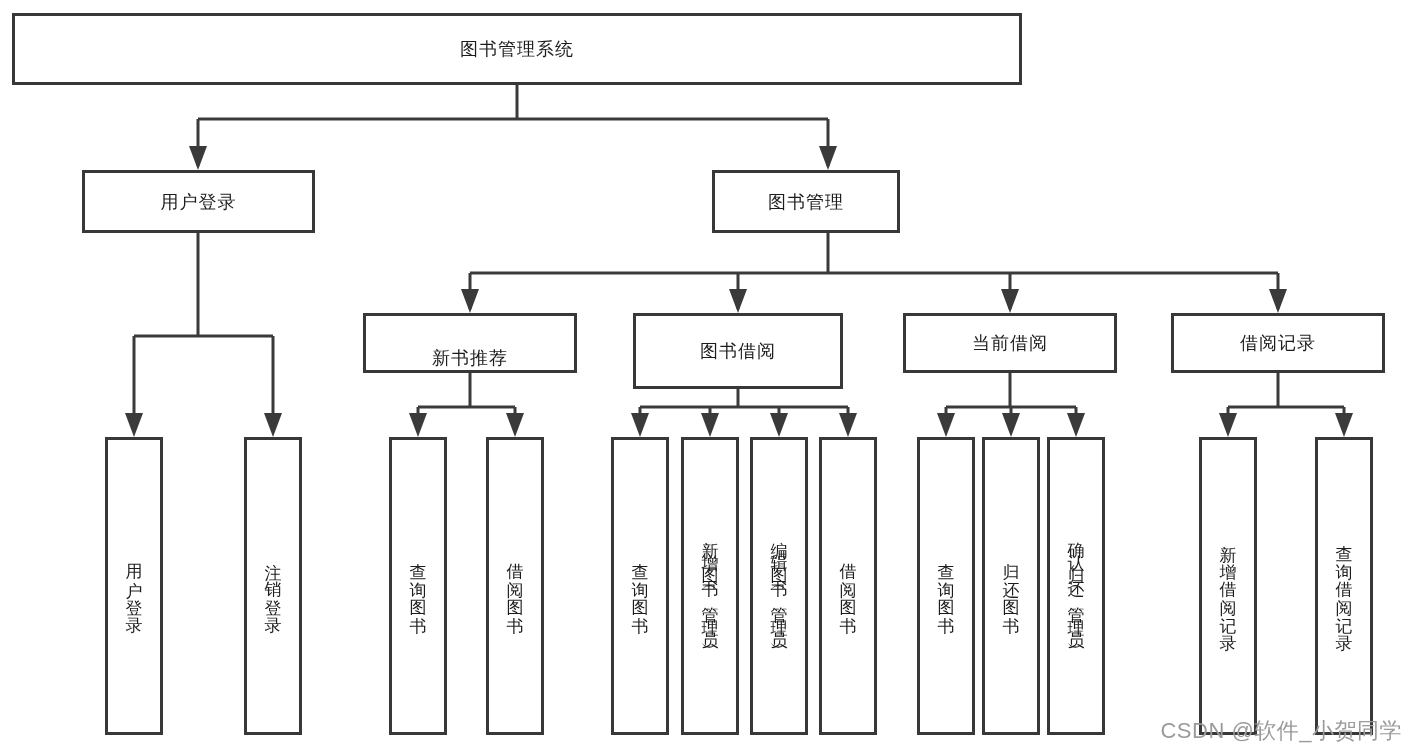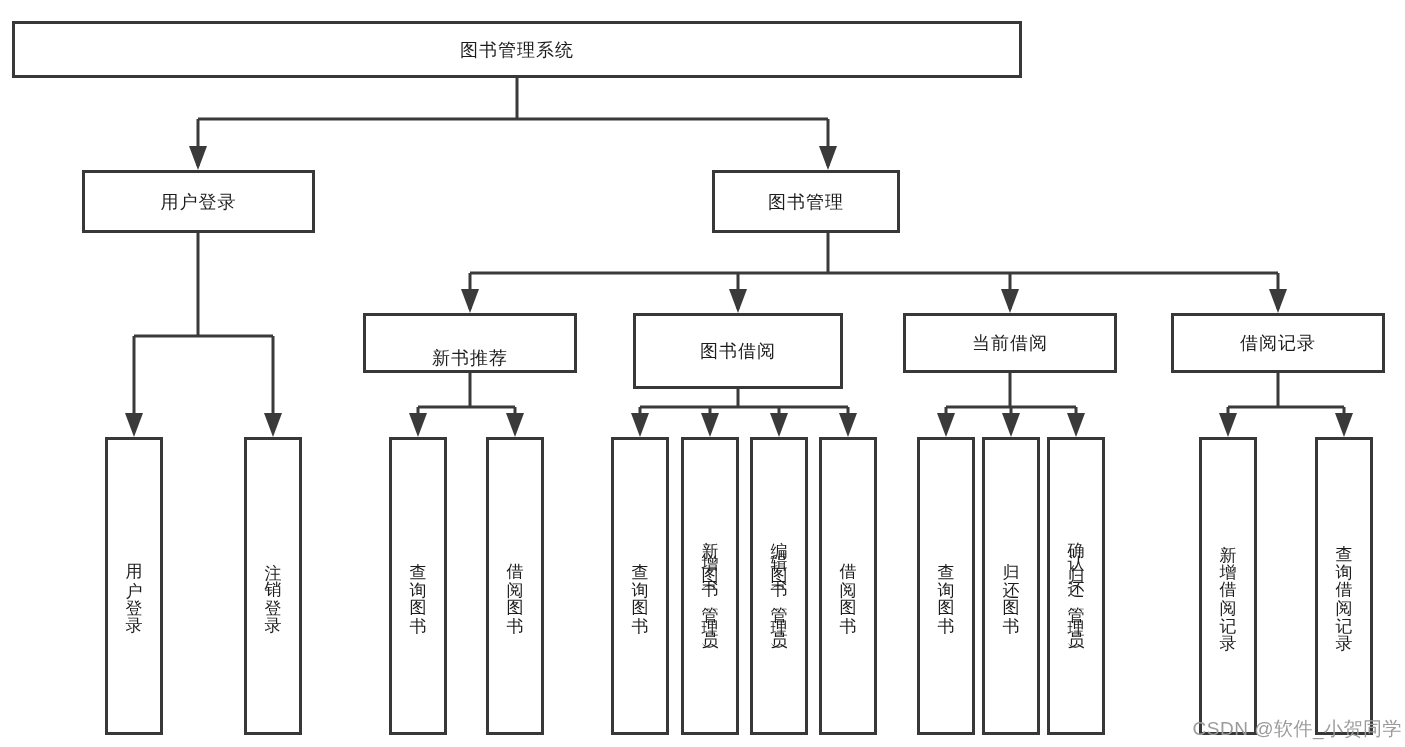--- a/index.html
+++ b/index.html
@@ -33,21 +33,21 @@
     line-height: 1;
     text-indent: 0;
   }
   .leaf.mid .vtext { letter-spacing: 18px; }
   .leaf.tight .vtext { letter-spacing: 13px; }
   .watermark {
     position: absolute;
     right: 3px;
     top: 716px;
     z-index: 3;
-    font-size: 19px;
+    font-size: 22px;
     color: #9b9b9b;
     letter-spacing: 0.5px;
     white-space: nowrap;
   }
 </style>
 </head>
 <body>
 
 <div id="stage">
 
@@ -84,21 +84,21 @@
       <polygon points="770,413 788,413 779,437"></polygon>
       <polygon points="839,413 857,413 848,437"></polygon>
       <polygon points="937,413 955,413 946,437"></polygon>
       <polygon points="1002,413 1020,413 1011,437"></polygon>
       <polygon points="1067,413 1085,413 1076,437"></polygon>
       <polygon points="1219,413 1237,413 1228,437"></polygon>
       <polygon points="1335,413 1353,413 1344,437"></polygon>
     </g>
   </svg>
 
-  <div class="node h-label" style="left:12px; top:13px; width:1010px; height:57px;margin-top:8px;">
+  <div class="node h-label" style="left:12px; top:13px; width:1010px; height:72px;">
     <span>图书管理系统</span>
   </div>
 
   <div class="node h-label" style="left:82px; top:170px; width:233px; height:63px;">
     <span>用户登录</span>
   </div>
   <div class="node h-label" style="left:712px; top:170px; width:188px; height:63px;">
     <span>图书管理</span>
   </div>
 

